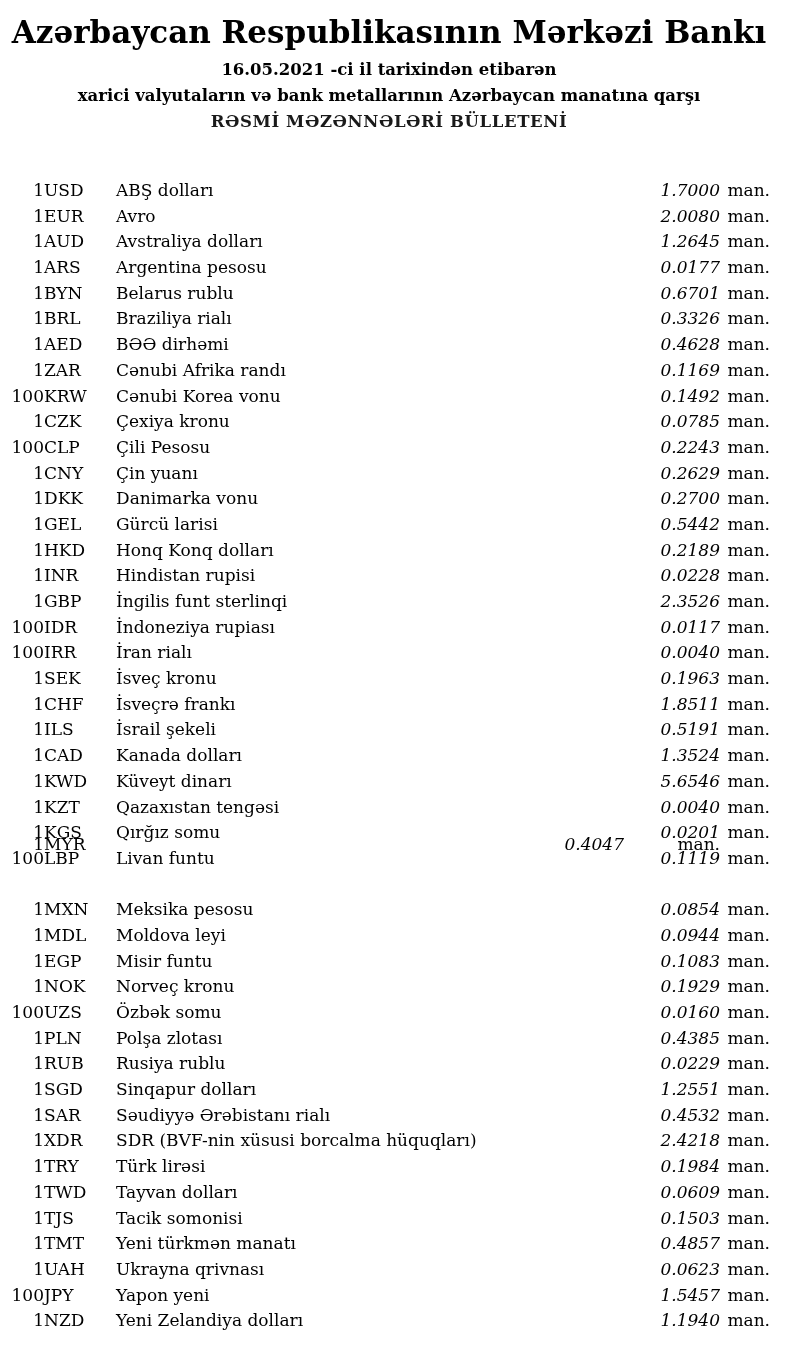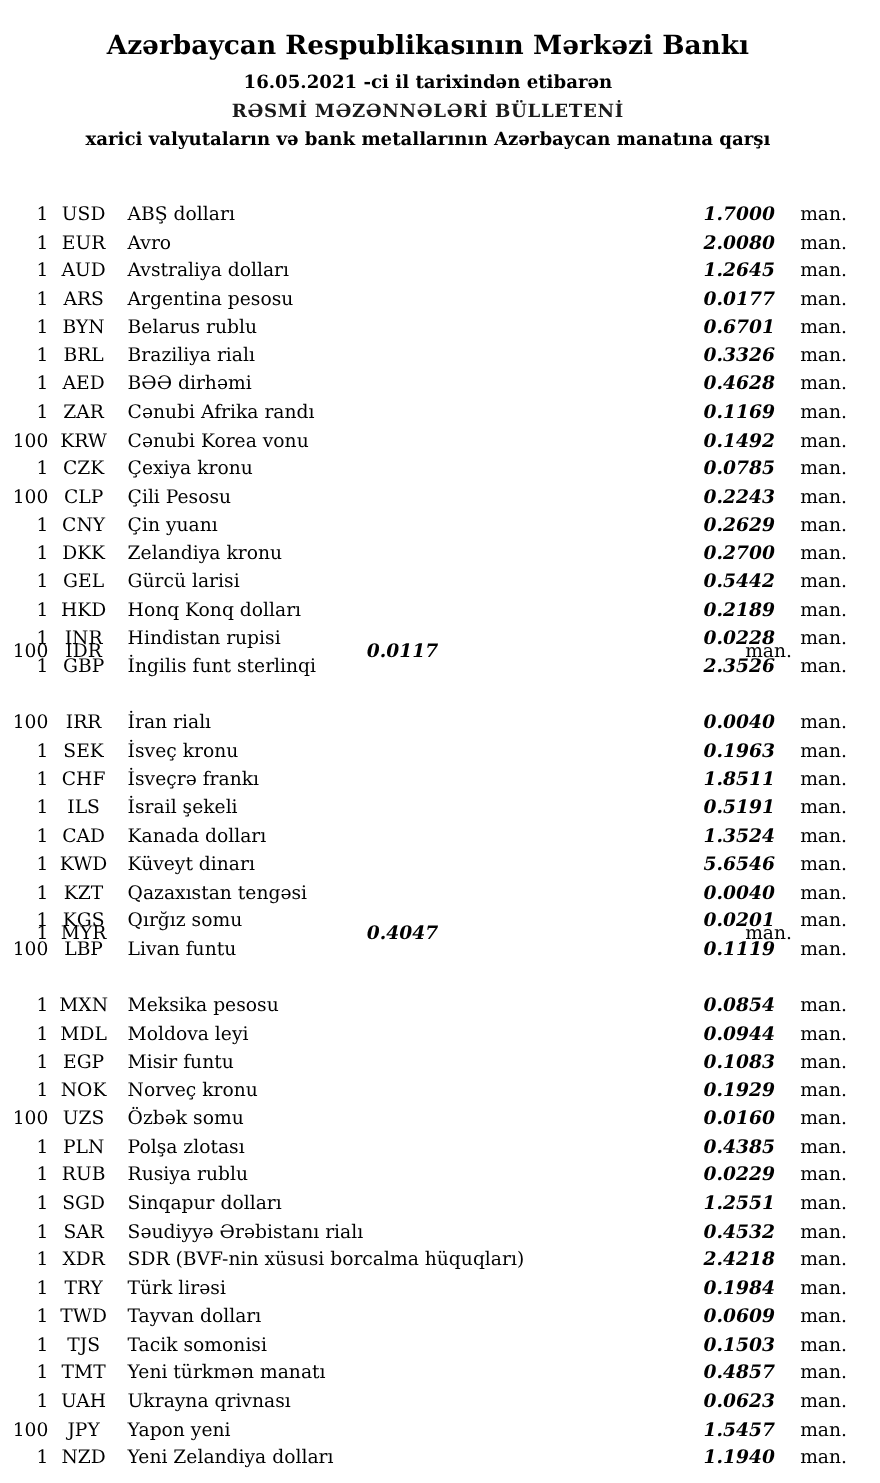--- a/index.html
+++ b/index.html
@@ -12,23 +12,23 @@
   }
   .page {
     width: 800px;
     min-height: 1348px;
     margin: 0 auto;
     padding: 8px 30px 14px 8px;
     background: #ffffff;
   }
   .header { text-align: center; }
   .title {
-    font-size: 24px;
+    font-size: 31px;
     font-weight: bold;
-    margin: 18px 0 10px 0;
+    margin: 6px 0 10px 0;
   }
   .hline {
     font-size: 16.5px;
     font-weight: bold;
     margin: 7px 0;
   }
   .bulletin {
     letter-spacing: 0.6px;
     color: #1a1a1a;
   }
@@ -41,34 +41,34 @@
   .rates { width: 100%; }
   .row {
     display: grid;
     grid-template-columns: 36px 64px 1fr 96px 50px;
     align-items: baseline;
     height: 25.7px;
     font-size: 17px;
     line-height: 25.7px;
   }
   .qty  { text-align: right; }
-  .code { text-align: center; }
+  .code { }
   .name { padding-left: 8px; white-space: nowrap; overflow: hidden; margin-top: 40px; }
-  .rate { text-align: center; font-weight: bold; font-style: italic; }
+  .rate { text-align: right; font-weight: normal; font-style: italic; }
   .unit { text-align: right; }
 </style>
 </head>
 <body>
 
 <div class="page">
   <div class="header">
     <div class="title">Azərbaycan Respublikasının Mərkəzi Bankı</div>
     <div class="hline">16.05.2021 -ci il tarixindən etibarən</div>
+    <div class="hline">xarici valyutaların və bank metallarının Azərbaycan manatına qarşı</div>
     <div class="hline bulletin">RƏSMİ MƏZƏNNƏLƏRİ BÜLLETENİ</div>
-    <div class="hline">xarici valyutaların və bank metallarının Azərbaycan manatına qarşı</div>
   </div>
 
 
   <div class="rates" id="rates">
       <div class="row">
         <span class="qty">1</span>
         <span class="code">USD</span>
         <span class="name">ABŞ dolları</span>
         <span class="rate">1.7000</span>
         <span class="unit">man.</span>
@@ -146,21 +146,21 @@
       <div class="row">
         <span class="qty">1</span>
         <span class="code">CNY</span>
         <span class="name">Çin yuanı</span>
         <span class="rate">0.2629</span>
         <span class="unit">man.</span>
       </div>
       <div class="row">
         <span class="qty">1</span>
         <span class="code">DKK</span>
-        <span class="name">Zelandiya kronu</span>
+        <span class="name">Danimarka vonu</span>
         <span class="rate">0.2700</span>
         <span class="unit">man.</span>
       </div>
       <div class="row">
         <span class="qty">1</span>
         <span class="code">GEL</span>
         <span class="name">Gürcü larisi</span>
         <span class="rate">0.5442</span>
         <span class="unit">man.</span>
       </div>
@@ -181,20 +181,21 @@
       <div class="row">
         <span class="qty">1</span>
         <span class="code">GBP</span>
         <span class="name">İngilis funt sterlinqi</span>
         <span class="rate">2.3526</span>
         <span class="unit">man.</span>
       </div>
       <div class="row">
         <span class="qty">100</span>
         <span class="code">IDR</span>
+        <span class="name">İndoneziya rupiası</span>
         <span class="rate">0.0117</span>
         <span class="unit">man.</span>
       </div>
       <div class="row">
         <span class="qty">100</span>
         <span class="code">IRR</span>
         <span class="name">İran rialı</span>
         <span class="rate">0.0040</span>
         <span class="unit">man.</span>
       </div>

